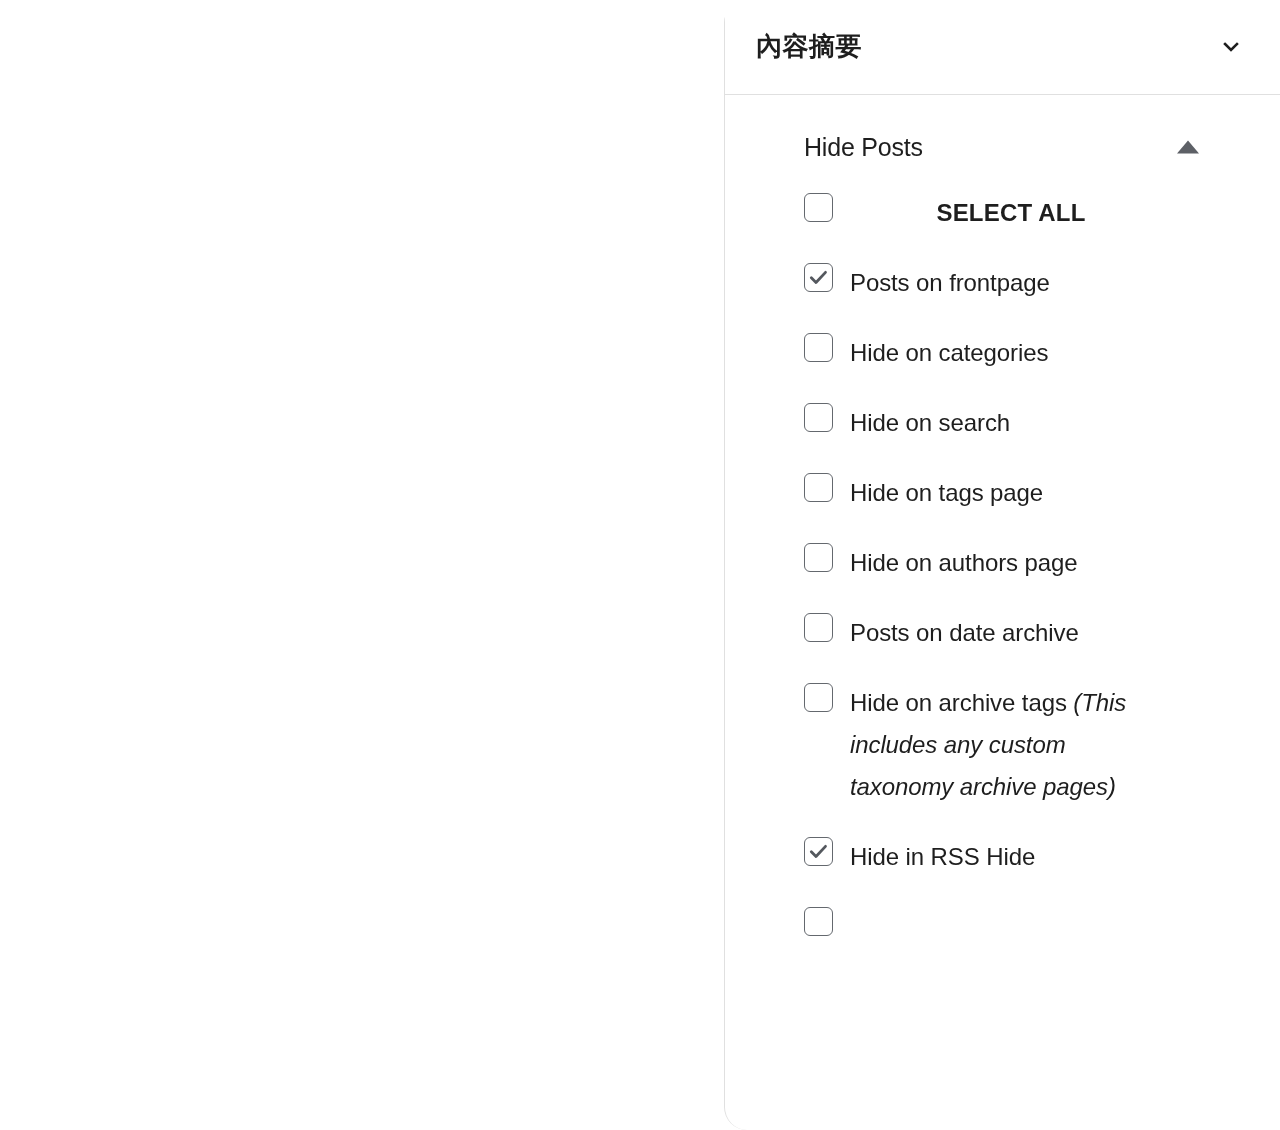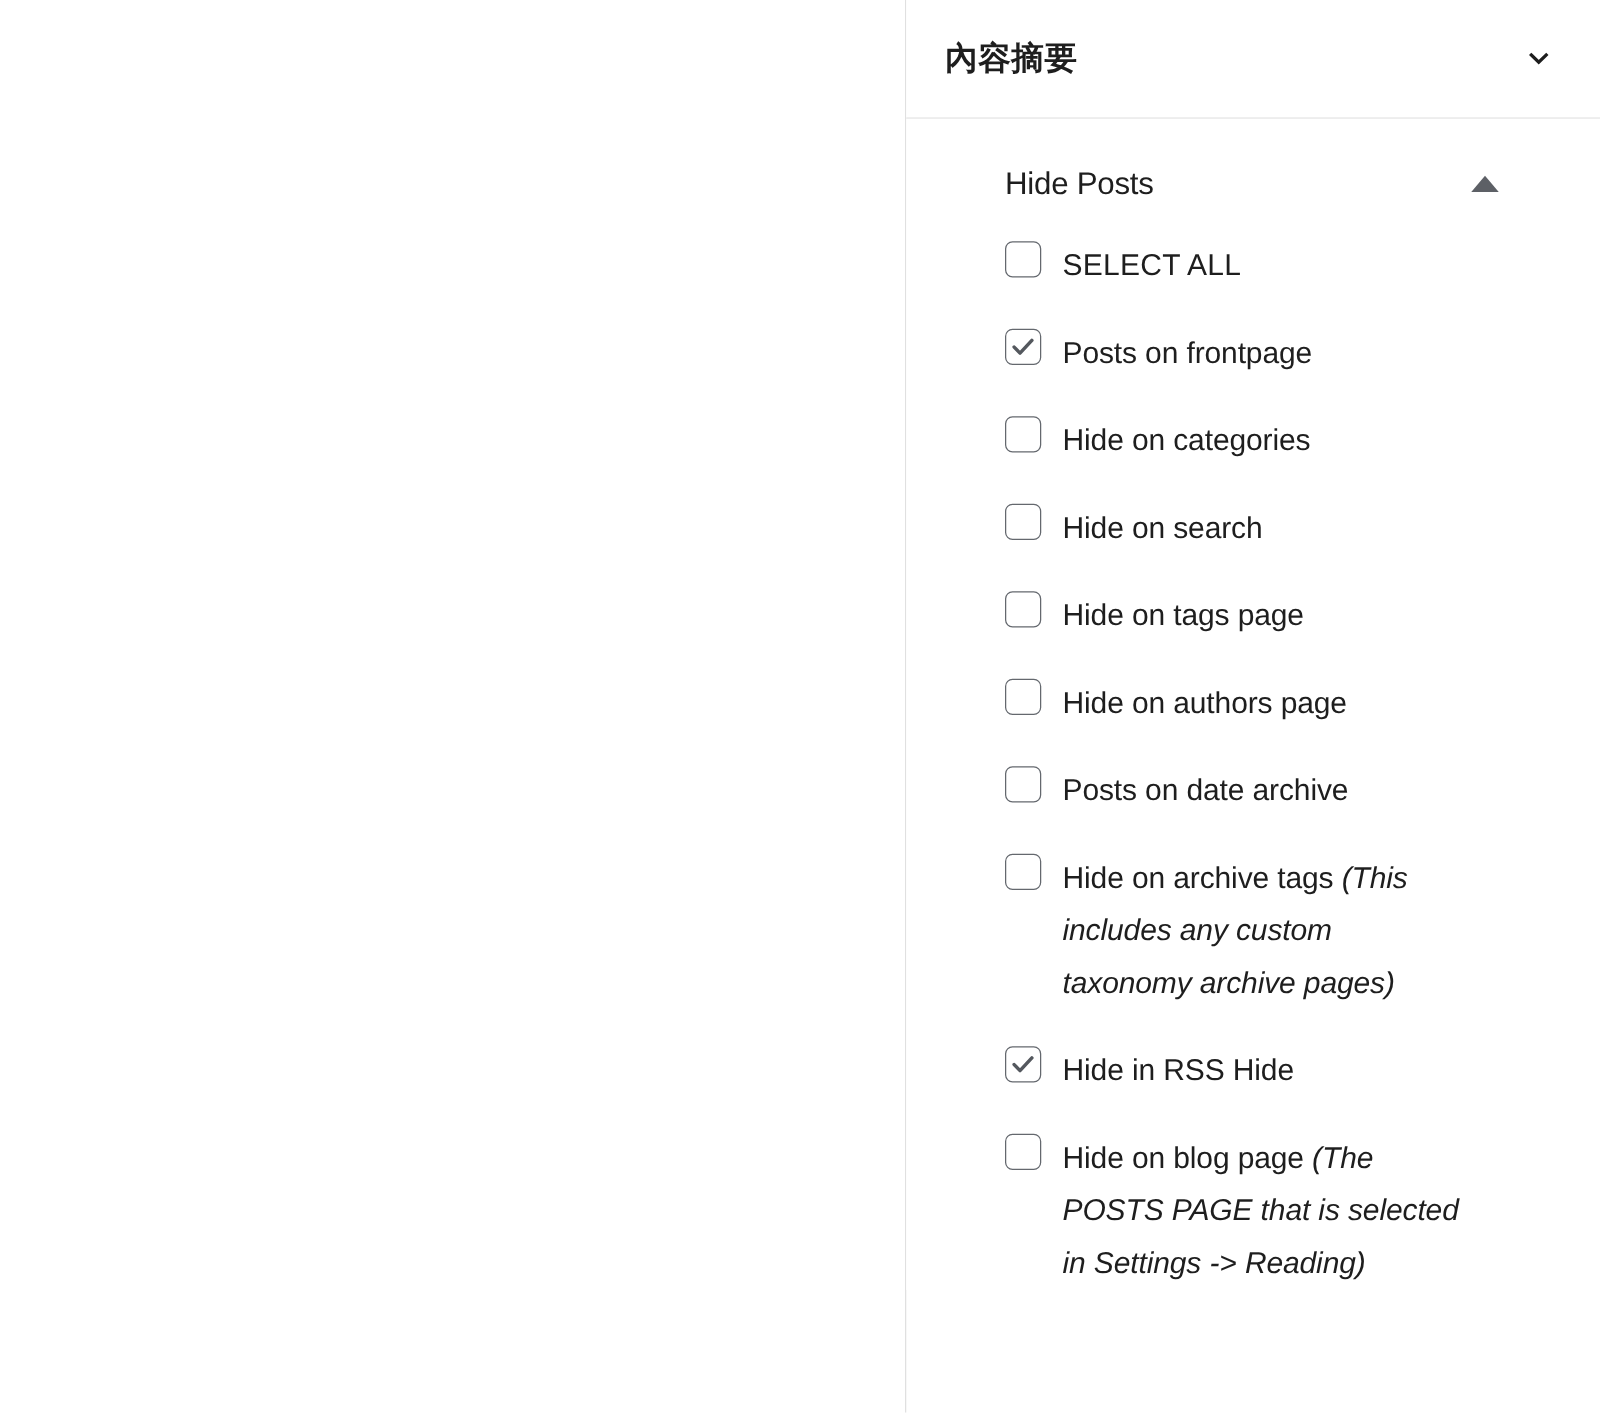--- a/index.html
+++ b/index.html
@@ -36,20 +36,21 @@
   
   .sidebar {
     position: absolute;
     left: 724px;
     top: 0;
     width: 556px;
     height: 1130px;
     background: #ffffff;
     border-left: 1px solid #e0e0e0;
     box-sizing: border-box;
+    border-radius: 23px;
   }
 
   
   .panel {
     position: relative;
     box-sizing: border-box;
     padding: 0 48px 0 31px;
     background: #fff;
   }
   .panel-collapsed {
@@ -145,22 +146,23 @@
   }
 
   .cb-label {
     display: block;
     font-size: 24px;
     line-height: 42px;
     color: #1e1e1e;
     letter-spacing: -0.1px;
   }
   .cb-label.strong {
-    font-weight: 400;
+    font-weight: 700;
     letter-spacing: 0.2px;
+    text-align: center;
   }
   .cb-note {
     font-style: italic;
   }
 </style>
 </head>
 <body>
 
 <div class="screen">
 
@@ -251,20 +253,19 @@
               <path d="M4.5 12.2 L9.4 17.2 L19.3 6.6" fill="none" stroke="#54585e" stroke-width="2.9" stroke-linecap="round" stroke-linejoin="round"></path>
             </svg>
           </span>
           <span class="cb-label">Hide in RSS Hide</span>
         </div>
 
         <div class="cb-row">
           <span class="cb-box">
             
           </span>
-          <span class="cb-label"><span>Hide on blog page</span><span class="cb-note"> (The POSTS PAGE that is selected in Settings -&gt; Reading)</span></span>
         </div>
 
       </div>
     </div>
 
   </div>
 </div>
 
 </body></html>

